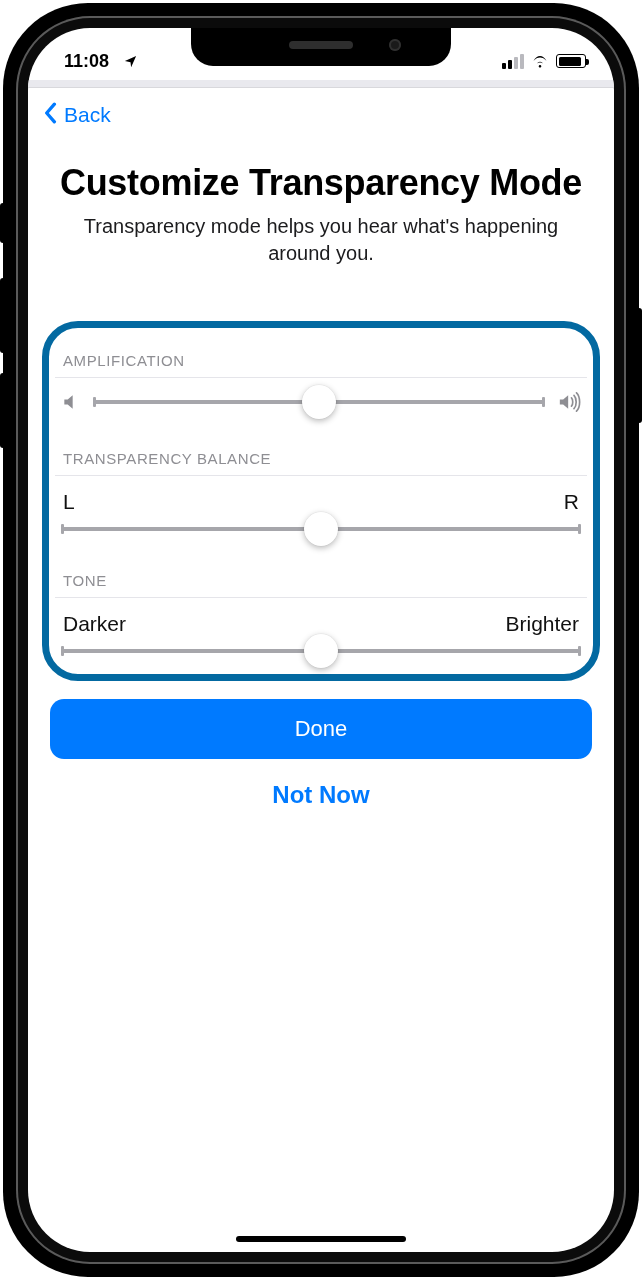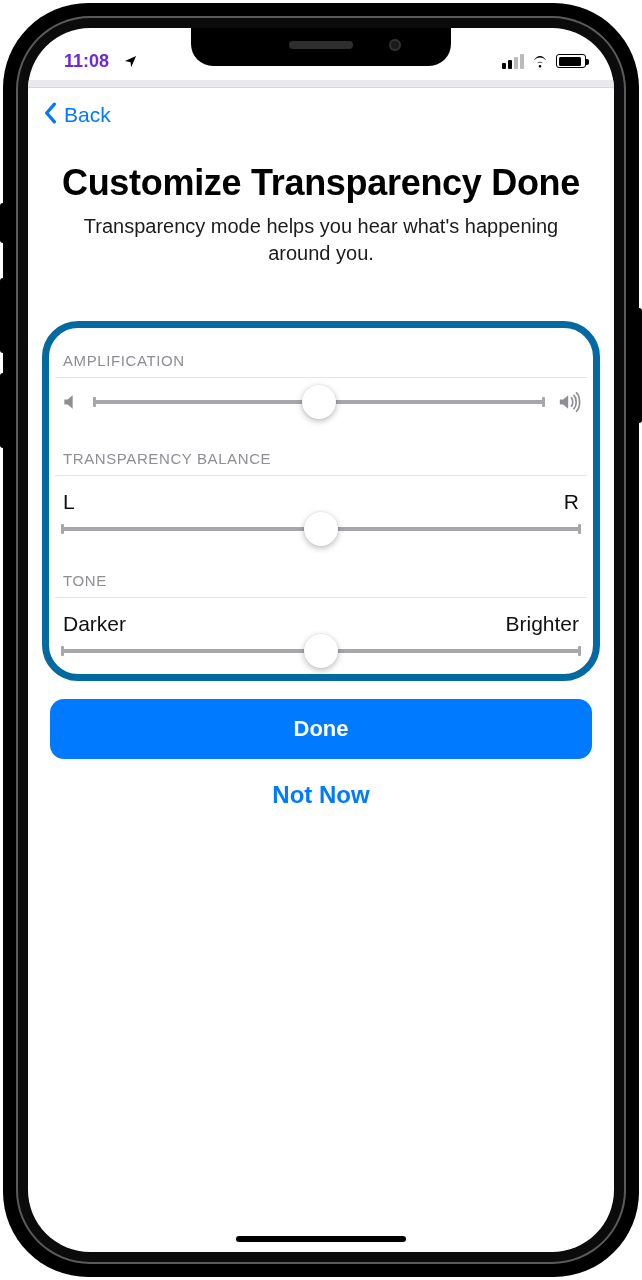--- a/index.html
+++ b/index.html
@@ -33,21 +33,21 @@
     z-index: 50;
   }
   .notch .speaker { position:absolute; top:13px; left:50%; transform:translateX(-50%); width:64px; height:8px; background:#2e2e2e; border-radius:4px; }
   .notch .cam     { position:absolute; top:11px; right:50px; width:12px; height:12px; background:#1a1a1a; border-radius:50%; box-shadow: inset 0 0 0 2px #303030; }
 
   
   .status {
     display:flex; justify-content:space-between; align-items:center;
     padding: 14px 28px 0 36px; height: 52px; position: relative; z-index:40;
   }
-  .status-left { display:flex; align-items:center; gap:14px; font-weight:600; font-size:18px; color:#6d28d9; }
+  .status-left { display:flex; align-items:center; gap:14px; font-weight:600; font-size:18px; color:#000000; }
   .status-left .loc-icon svg { display:block; }
   .status-right { display:flex; align-items:center; gap:6px; }
   .cell-bars { display:flex; align-items:flex-end; gap:2px; }
   .cell-bars span { width:4px; background:#000; border-radius:1px; }
   .cell-bars span.off { background:#b9b9be; }
   .cell-bars span:nth-child(1){height:6px;} .cell-bars span:nth-child(2){height:9px;}
   .cell-bars span:nth-child(3){height:12px;} .cell-bars span:nth-child(4){height:15px;}
   .wifi-icon svg, .loc-icon svg { display:block; }
   .battery { position:relative; width:30px; height:14px; border:1.5px solid #000; border-radius:3px; }
   .battery::after { content:""; position:absolute; right:-4px; top:4px; width:3px; height:6px; background:#000; border-radius:0 2px 2px 0; }
@@ -102,21 +102,21 @@
     position:absolute; top:50%; left:50%; transform:translate(-50%,-50%);
     width:34px; height:34px; background:#fff; border-radius:50%;
     box-shadow: 0 2px 6px rgba(0,0,0,0.28), 0 0 0 0.5px rgba(0,0,0,0.05);
   }
   .icon-vol svg { display:block; color:#8e8e93; }
 
   
   .footer { padding: 10px 22px 0; }
   .btn-primary {
     display:flex; align-items:center; justify-content:center;
-    background:#007aff; color:#fff; font-size:22px; font-weight:700;
+    background:#007aff; color:#fff; font-size:22px; font-weight:400;
     height:60px; border-radius:14px;
   }
   .btn-link {
     display:flex; align-items:center; justify-content:center;
     color:#007aff; font-size:24px; font-weight:600;
     height:56px; margin-top:8px;
   }
 
   
   .home-indicator {
@@ -171,21 +171,21 @@
 
       <div class="nav">
         <span class="chevron">
           <svg width="16" height="22" viewBox="0 0 12 20">
               <path fill="none" stroke="#007aff" stroke-width="3" stroke-linecap="round" stroke-linejoin="round" d="M10 2 L3 10 L10 18"></path>
             </svg>
         </span>
         <span class="back-label">Back</span>
       </div>
 
-      <h1 class="title">Customize Transparency Done</h1>
+      <h1 class="title">Customize Transparency Mode</h1>
       <p class="subtitle">Transparency mode helps you hear what's happening around you.</p>
 
       <div class="highlight">
 
         <div class="section-label">AMPLIFICATION</div>
         <div class="hr"></div>
         <div class="slider-row">
           <span class="icon-vol">
             <svg width="20" height="20" viewBox="0 0 24 24">
                 <path fill="#8e8e93" d="M4 9v6h4l6 5V4l-6 5H4z"></path>

